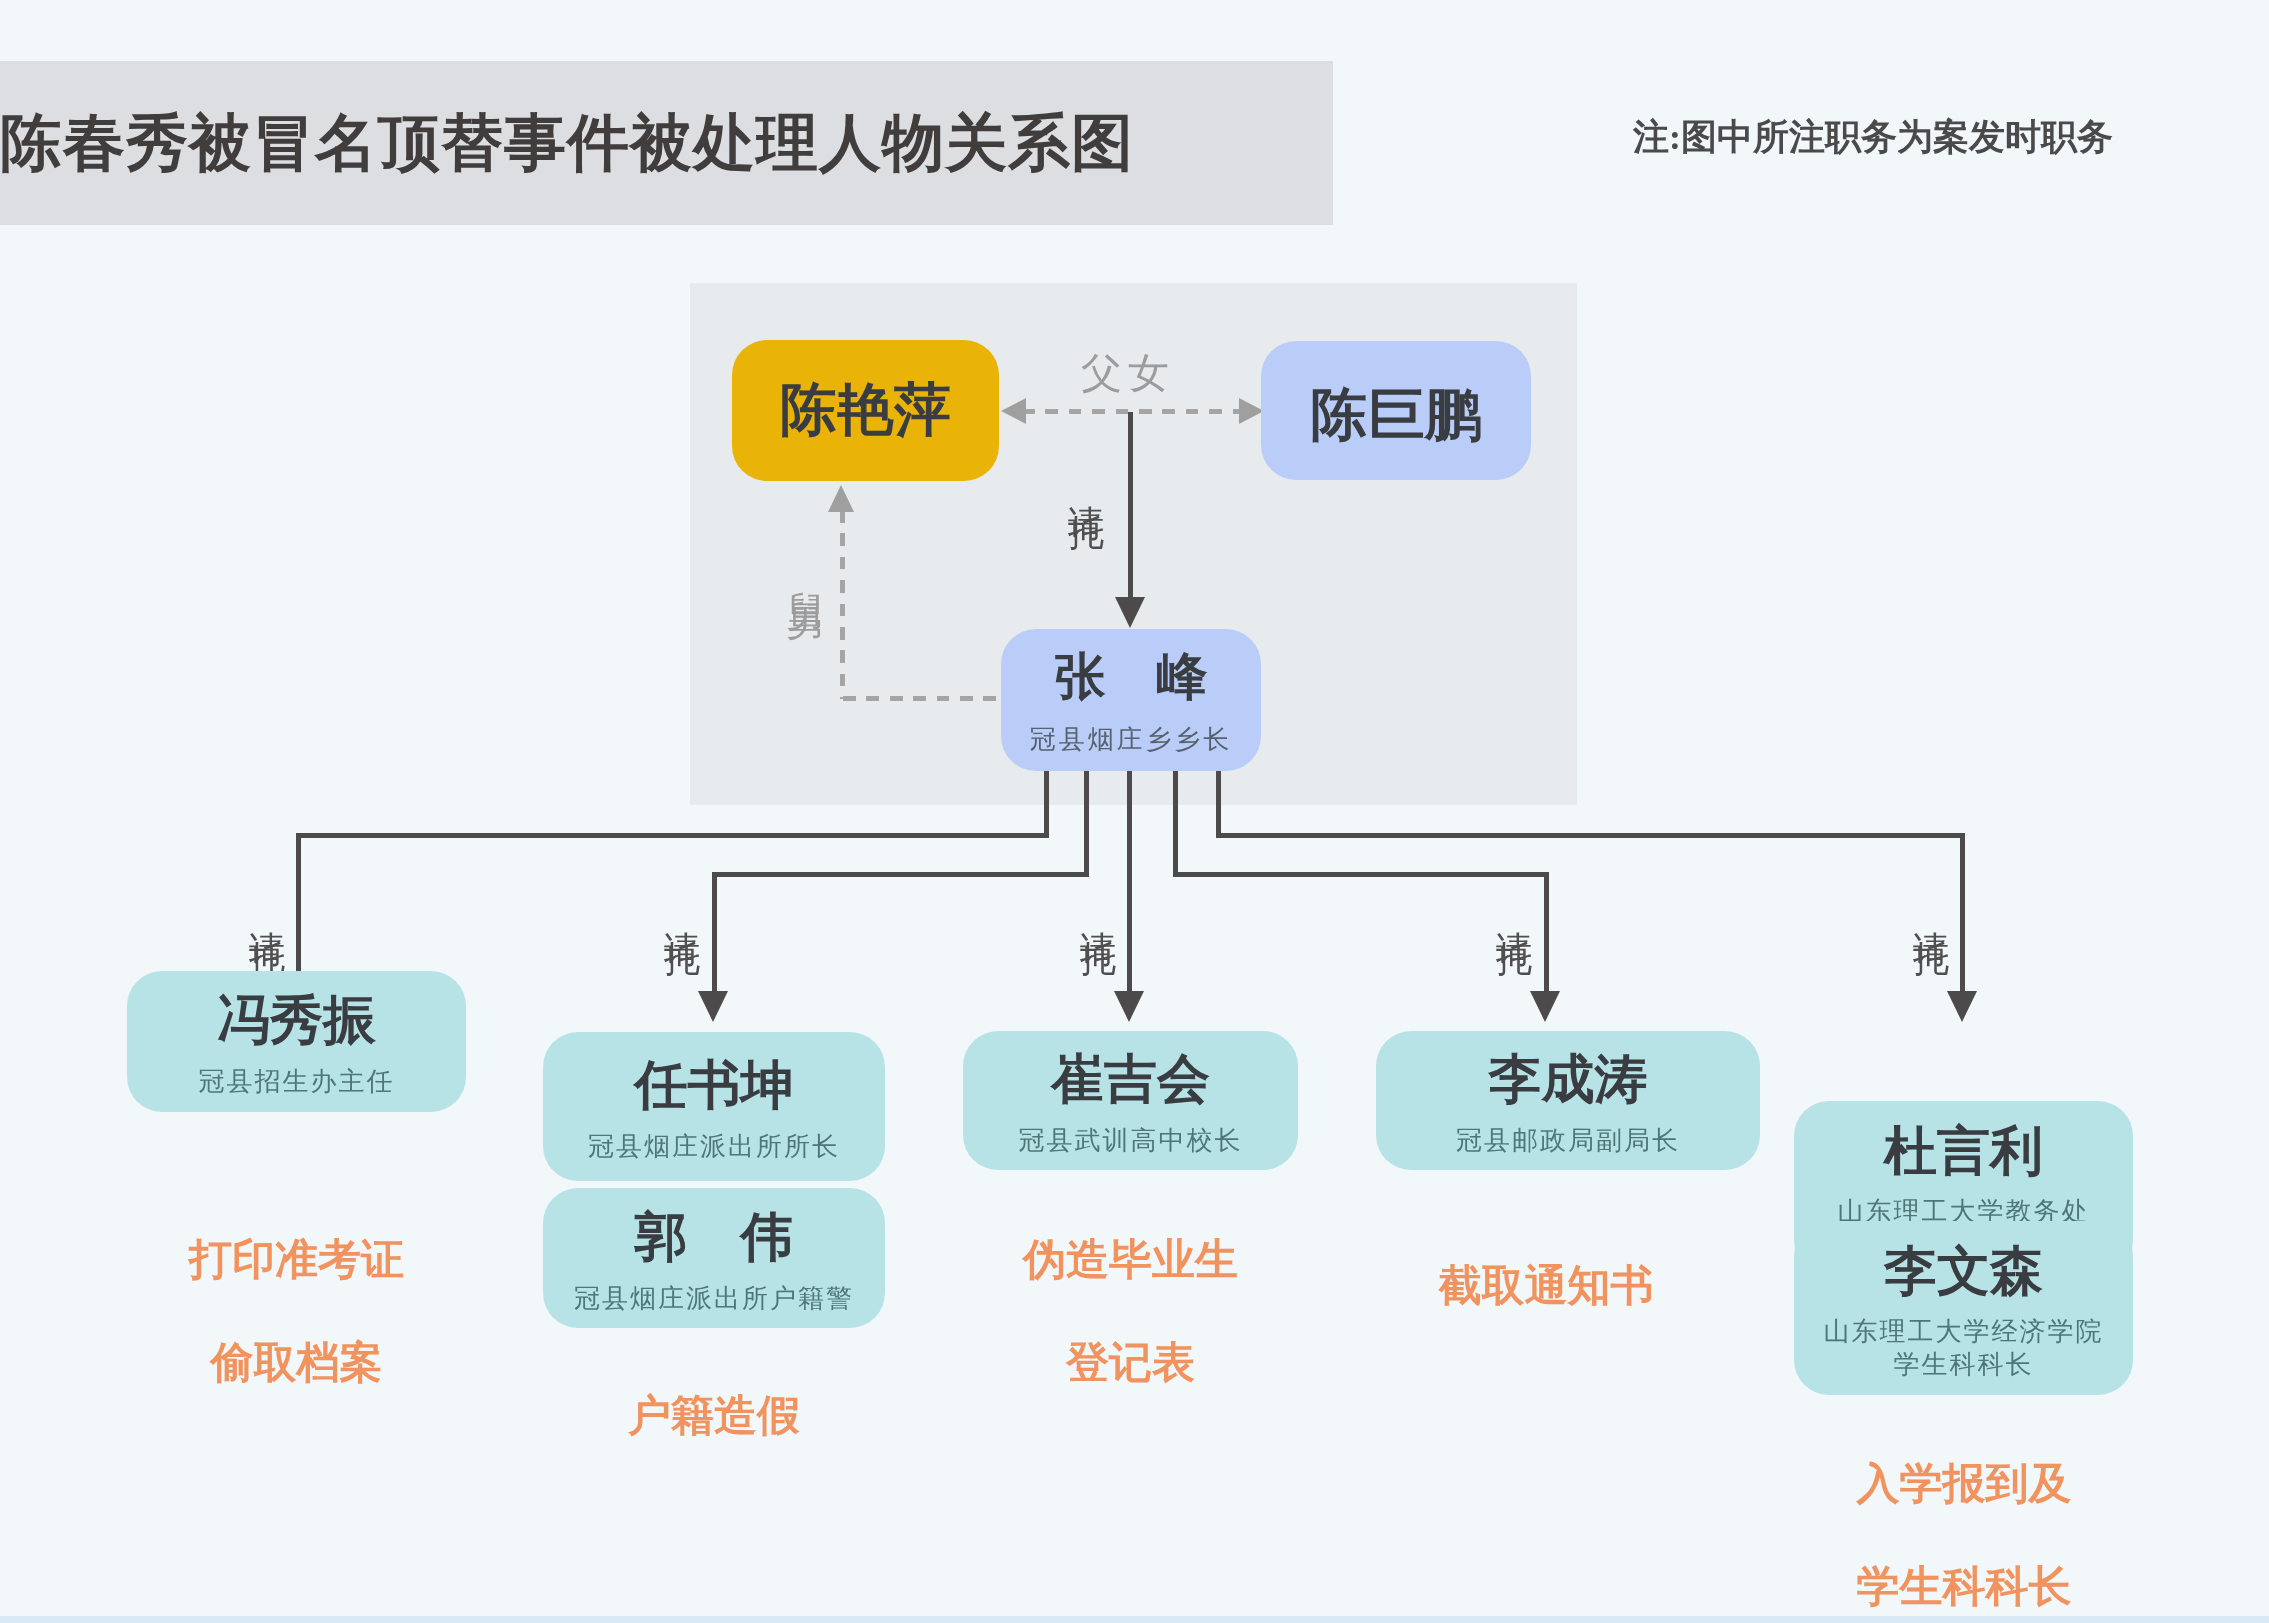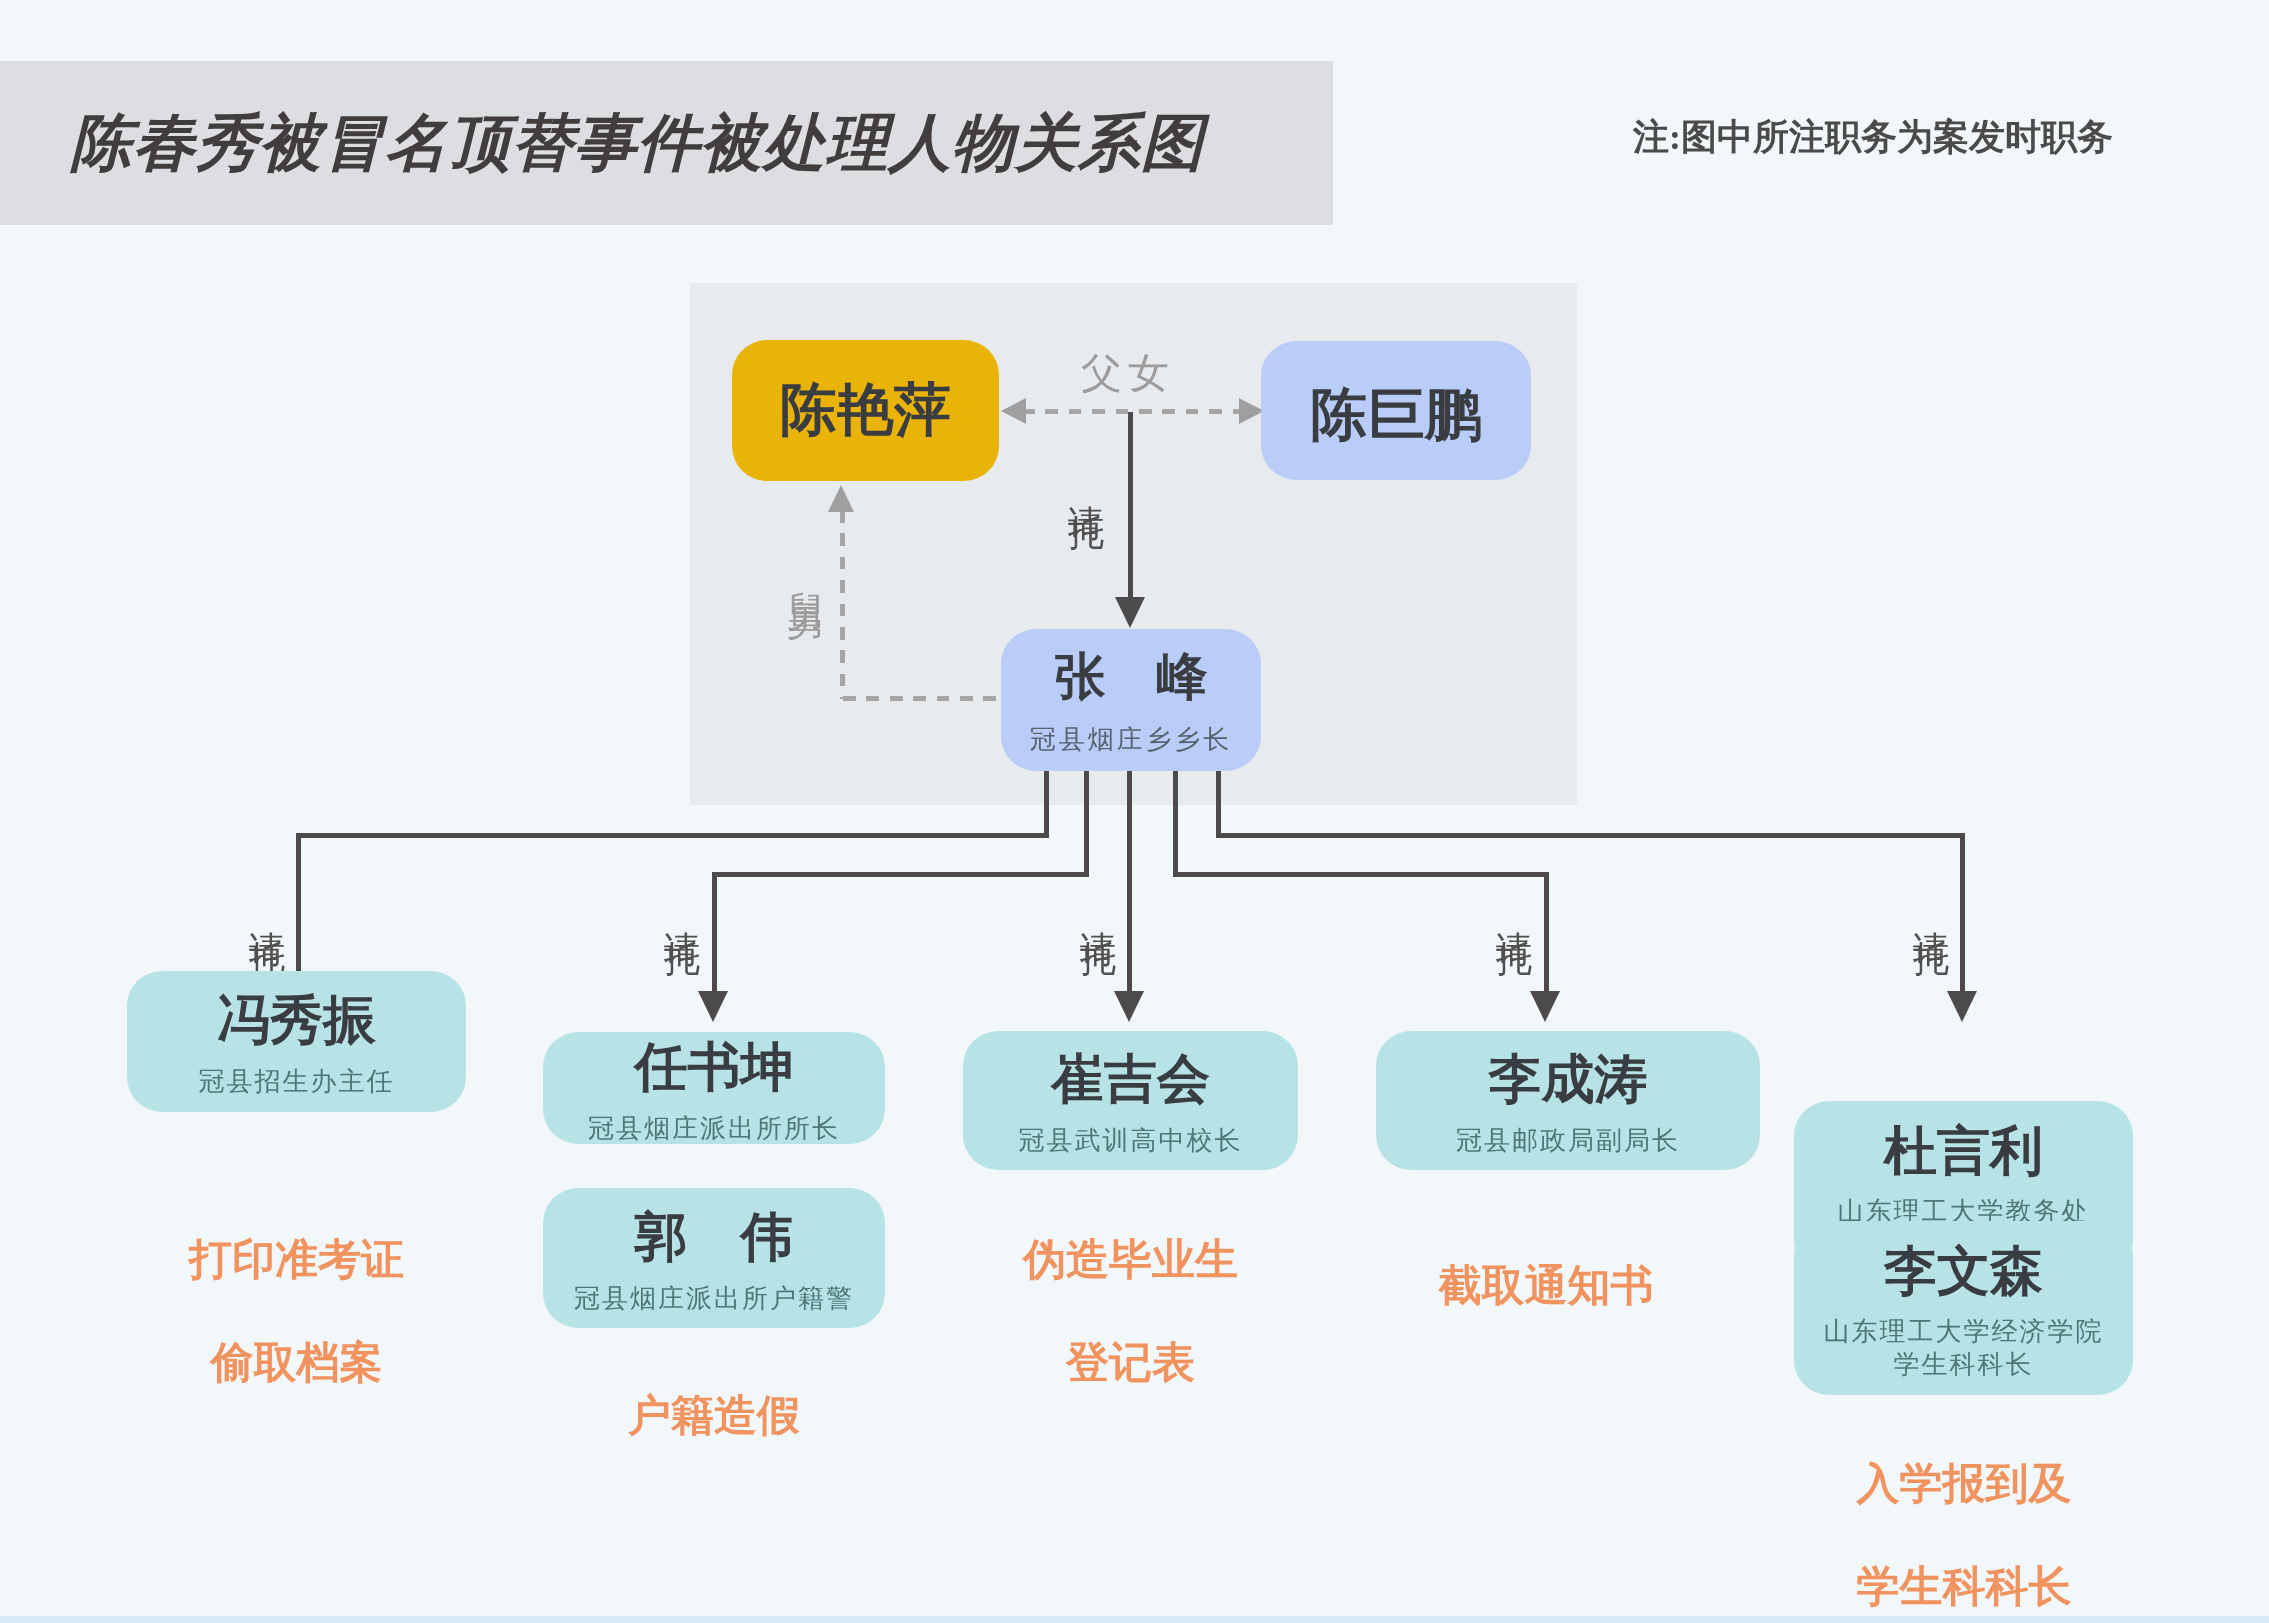--- a/index.html
+++ b/index.html
@@ -5,22 +5,22 @@
   html,body{margin:0;padding:0;background:#f2f7fa;}
   #stage{
     position:relative;width:2269px;height:1624px;overflow:hidden;
     background:#f2f7fa;
     font-family:"Liberation Sans","DejaVu Sans",sans-serif;
   }
   .abs{position:absolute;}
   
   .title-band{left:0;top:61px;width:1333px;height:164px;background:#dcdee2;
     display:flex;align-items:center;}
-  .title-text{padding-left:70px;font-family:"Liberation Serif","DejaVu Serif",serif;
-    font-weight:700;font-size:62px;color:#413d3c;letter-spacing:1px;white-space:nowrap;font-style:italic;}
+  .title-text{font-family:"Liberation Serif","DejaVu Serif",serif;
+    font-weight:700;font-size:62px;color:#413d3c;letter-spacing:1px;white-space:nowrap;}
   .note-text{left:1590px;top:113px;width:566px;text-align:center;
     font-family:"Liberation Serif","DejaVu Serif",serif;font-weight:700;
     font-size:36px;color:#4a4a4a;white-space:nowrap;}
   
   .panel{left:690px;top:283px;width:887px;height:522px;background:#e8ebee;}
   
   .pbox{border-radius:35px;display:flex;flex-direction:column;align-items:center;
     justify-content:center;text-align:center;}
   .pname{font-weight:700;color:#393d41;white-space:nowrap;}
   .psub{white-space:nowrap;}
@@ -119,21 +119,21 @@
 
   <div class="abs pbox teal" style="left:127px;top:971px;width:339px;height:141px;">
     <div class="pname" style="font-size:53px;">冯秀振</div>
     <div class="psub sub-teal">冠县招生办主任</div>
   </div>
   <div class="abs action" style="left:127px;top:1182px;width:339px;">
     <div>打印准考证</div>
     <div>偷取档案</div>
   </div>
 
-  <div class="abs pbox teal" style="left:543px;top:1032px;width:342px;height:112px;">
+  <div class="abs pbox teal" style="left:543px;top:1032px;width:342px;height:149px;">
     <div class="pname" style="font-size:53px;">任书坤</div>
     <div class="psub sub-teal">冠县烟庄派出所所长</div>
   </div>
   <div class="abs pbox teal" style="left:543px;top:1188px;width:342px;height:140px;">
     <div class="pname" style="font-size:53px;">郭　伟</div>
     <div class="psub sub-teal">冠县烟庄派出所户籍警</div>
   </div>
   <div class="abs action" style="left:543px;top:1338px;width:342px;">
     <div>户籍造假</div>
   </div>

